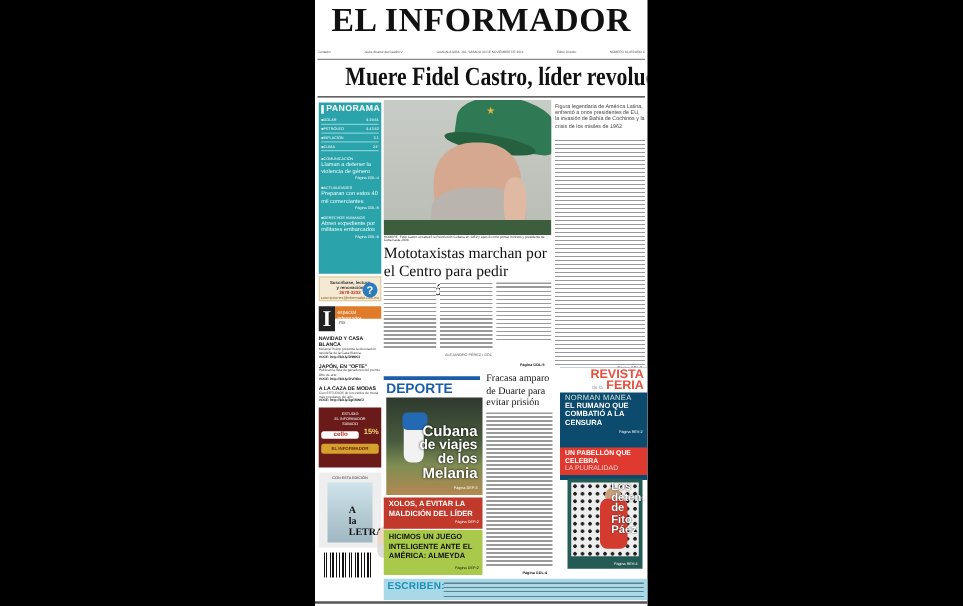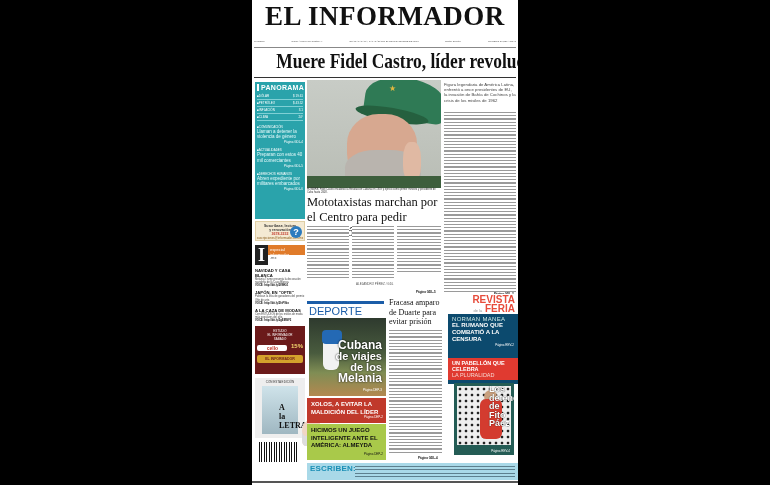--- a/index.html
+++ b/index.html
@@ -61,21 +61,21 @@
 
     .sub-head { position:absolute; left:55px; top:195px; width:134px; font-family:"Liberation Serif", serif; font-size:12.5px; line-height:15px; color:#111; }
     .body-text { position:absolute; font-size:2.4px; line-height:3.2px; color:#555; text-align:justify; overflow:hidden; }
     .gray-lines { background:repeating-linear-gradient(180deg,#9a9a9a 0,#9a9a9a 1.2px,#fff 1.2px,#fff 3.2px); }
     .pg-ref { position:absolute; font-size:3px; font-weight:bold; color:#111; }
 
     .right-intro { position:absolute; left:192px; top:82px; width:72px; font-size:4.3px; line-height:5.2px; color:#444; }
 
     
     .deporte-bar { position:absolute; left:55px; top:301px; width:77px; height:3px; background:#1b5da8; }
-    .deporte-label { position:absolute; left:57px; top:305px; font-weight:normal; font-size:11px; color:#1b5da8; }
+    .deporte-label { position:absolute; left:57px; top:305px; font-weight:bold; font-size:11px; color:#1b5da8; }
     .sports-photo { position:absolute; left:57px; top:318px; width:77px; height:78px; background:linear-gradient(180deg,#2e3a2e 0%,#495b3e 45%,#7f8d54 70%,#b38850 100%); overflow:hidden; }
     .player { position:absolute; left:14px; top:18px; width:16px; height:34px; background:#f2f2f2; border-radius:6px; }
     .player-top { position:absolute; left:13px; top:12px; width:20px; height:14px; background:#2469b4; border-radius:4px; }
     .sports-title { position:absolute; right:4px; top:22px; text-align:right; color:#fff; font-weight:bold; font-size:11px; line-height:11px; text-shadow:0 0 2px #000; }
     .sports-title .b { font-size:12px; }
     .sports-pg { position:absolute; right:4px; bottom:4px; color:#fff; font-size:3px; }
     .xolos { position:absolute; left:55px; top:398px; width:79px; height:25px; background:#c0392b; color:#fff; font-weight:bold; font-size:6px; line-height:7.5px; padding:3px 4px; }
     .xolos .pg { position:absolute; right:3px; bottom:2px; font-size:3px; font-weight:normal; }
     .almeyda { position:absolute; left:55px; top:424px; width:79px; height:36px; background:#a9c94a; color:#111; font-weight:bold; font-size:6px; line-height:7.5px; padding:3px 4px; }
     .almeyda .pg { position:absolute; right:3px; bottom:2px; font-size:3px; font-weight:normal; }

